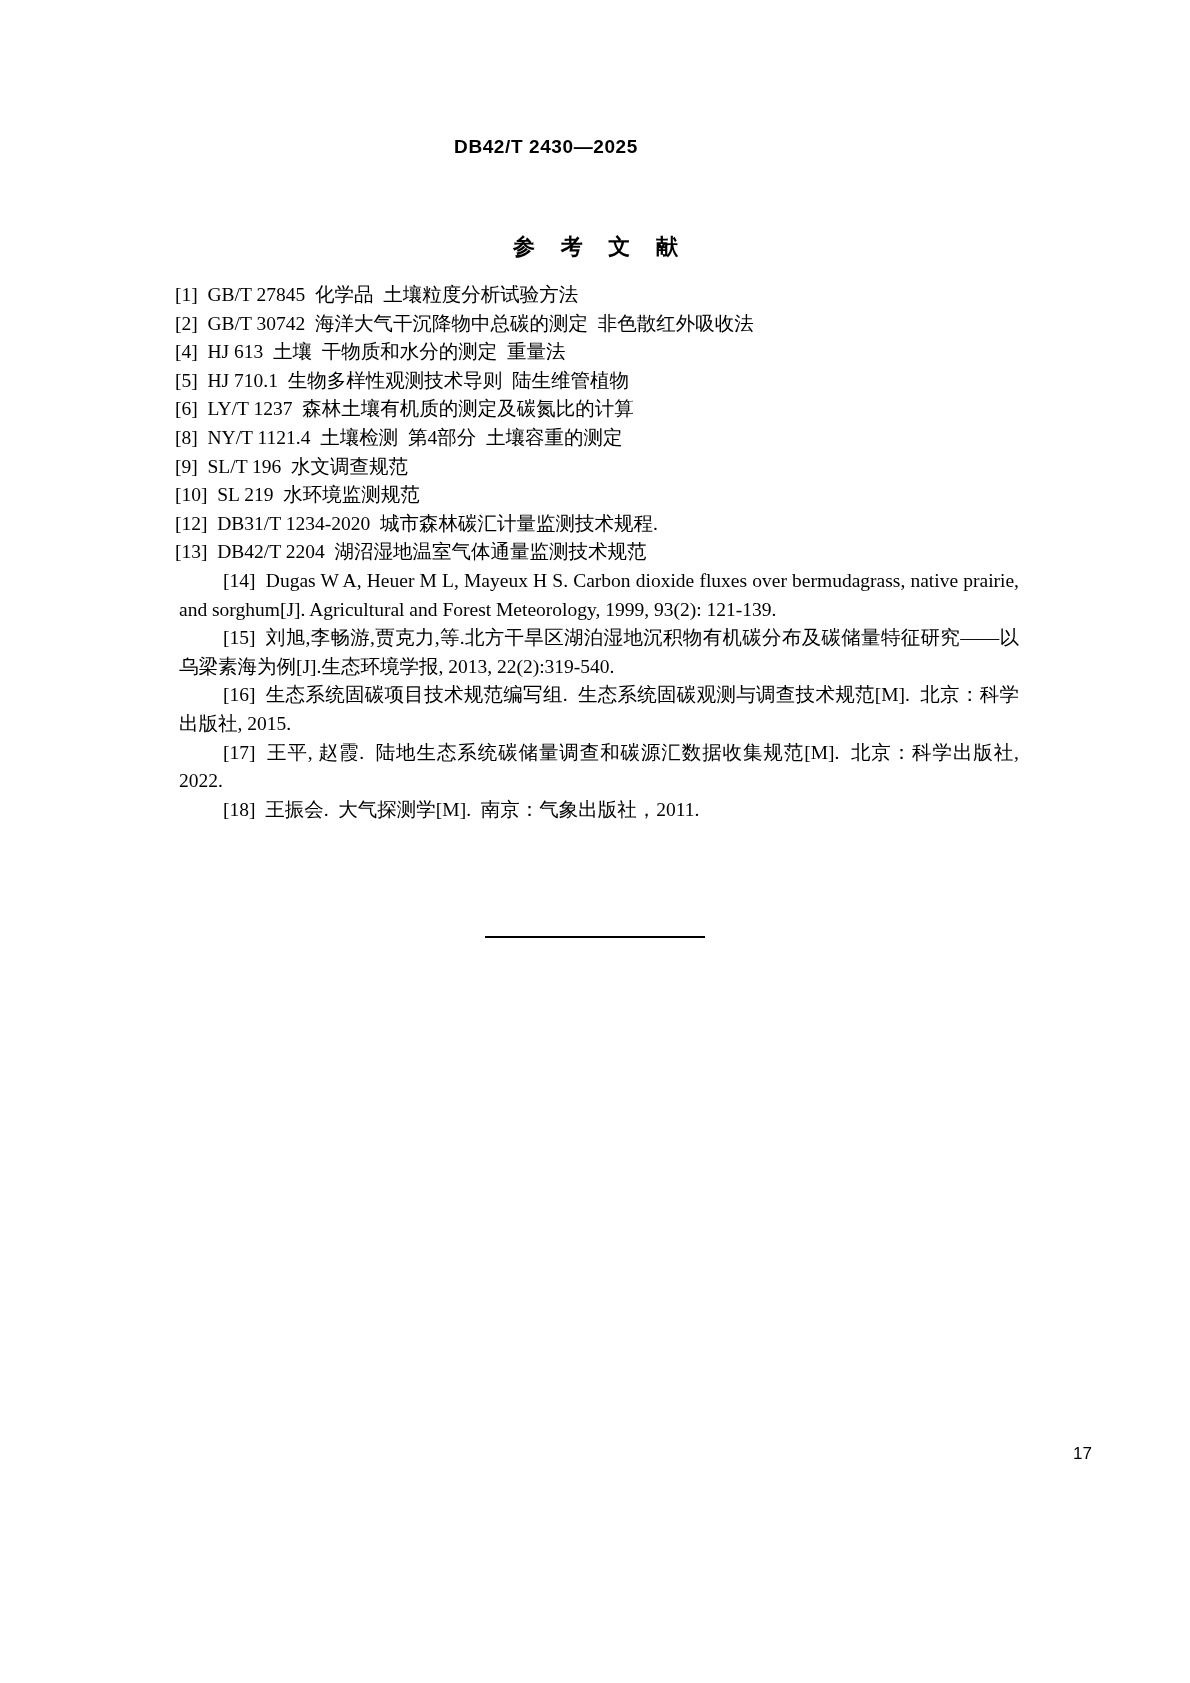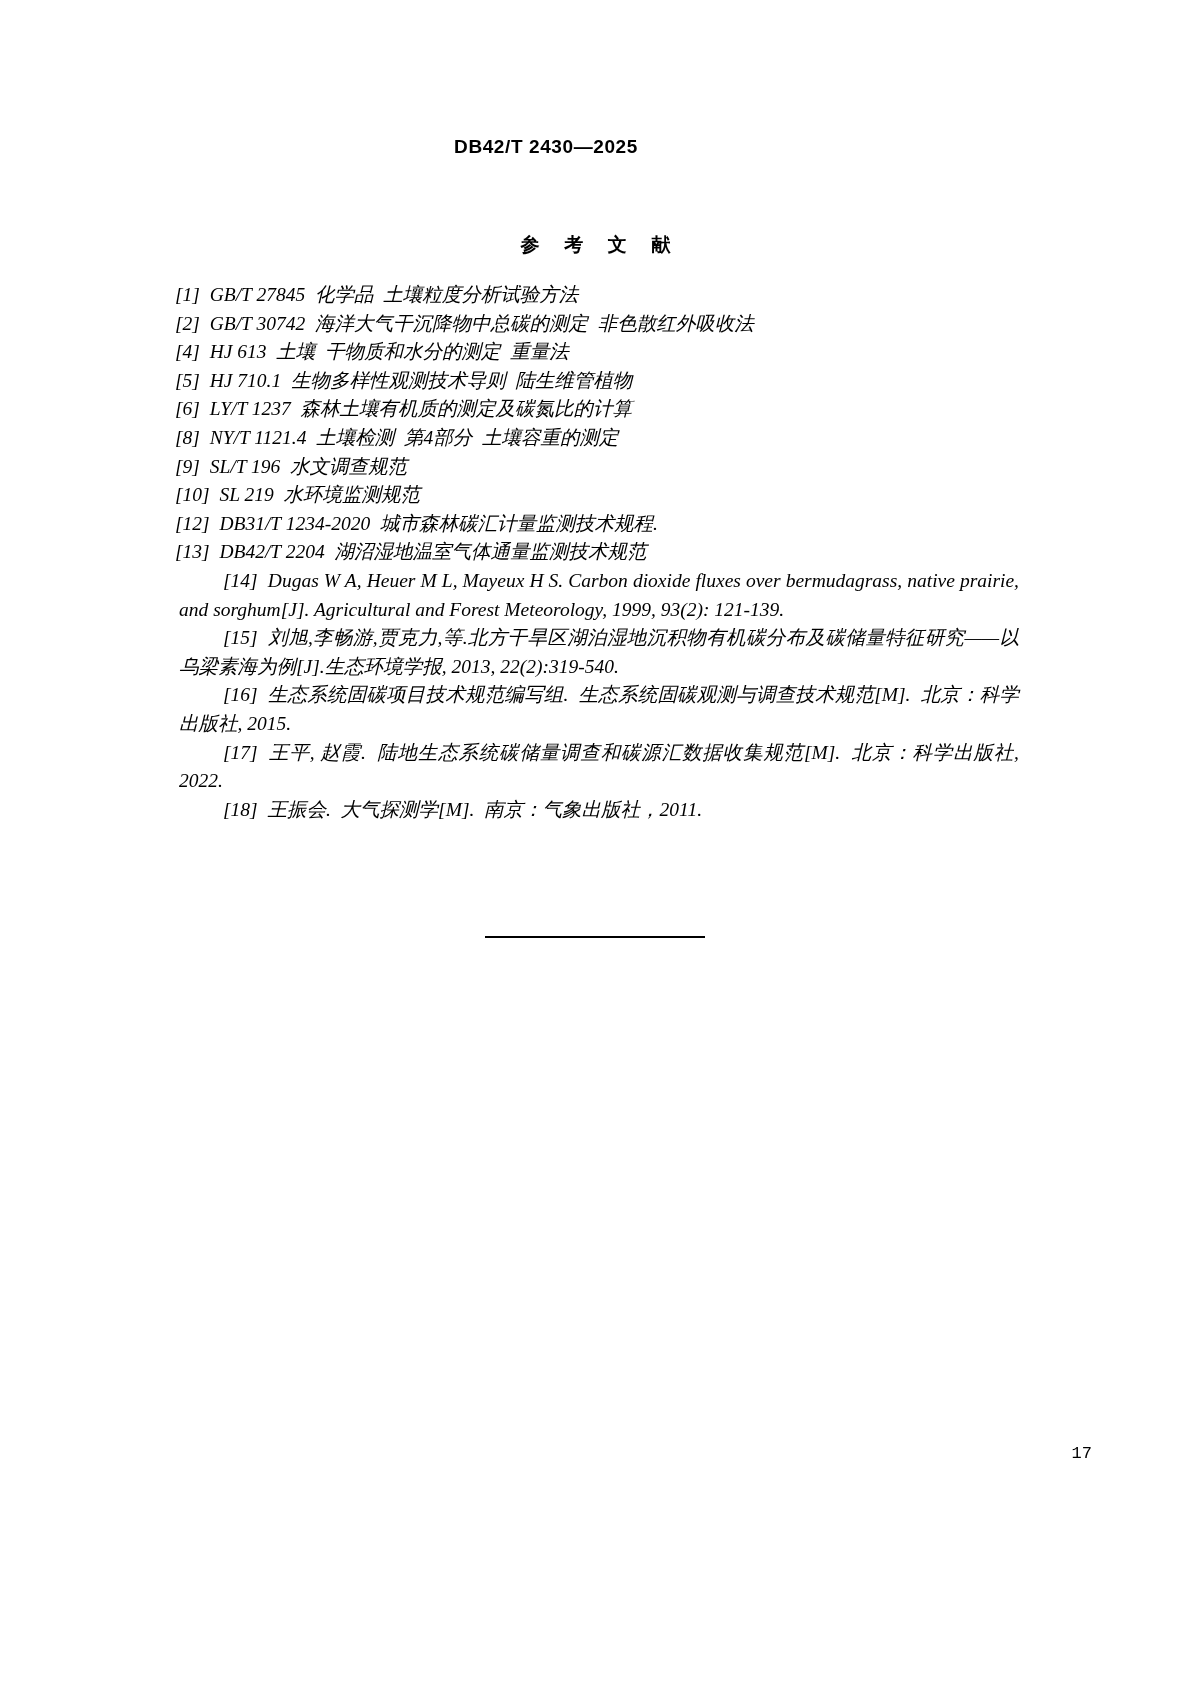--- a/index.html
+++ b/index.html
@@ -32,41 +32,40 @@
   }
 
   
   .doc-title {
     position: absolute;
     top: 232px;
     left: 0;
     right: 0;
     text-align: center;
     font-family: "DejaVu Sans", "Liberation Sans", sans-serif;
-    font-size: 19px;
+    font-size: 22px;
     font-weight: 700;
     letter-spacing: 9px;
     padding-left: 10px;
   }
 
   
   .refs {
     position: absolute;
     top: 281px;
     left: 131px;
     width: 888px;
   }
   .ref {
     font-size: 19.5px;
     line-height: 28.6px;
     text-align: justify;
     text-justify: inter-ideograph;
     margin: 0;
     white-space: pre-wrap;
-    font-style: italic;
   }
   
   .ref.std {
     padding-left: 44px;
     white-space: pre;
   }
   
   .ref.wrap {
     text-indent: 44px;
     margin-left: 48px;
@@ -83,21 +82,21 @@
     border-top: 2.2px solid #000;
   }
 
   
   .page-number {
     position: absolute;
     top: 1444px;
     left: 0;
     right: 98px;
     text-align: right;
-    font-family: Liberation Mono, monospace;
+    font-family: Liberation Sans, sans-serif;
     font-size: 17px;
   }
 
   
   .watermark {
     position: absolute;
     left: 4px;
     top: 1648px;
     font-family: "DejaVu Sans", "Liberation Sans", sans-serif;
     font-size: 19px;

